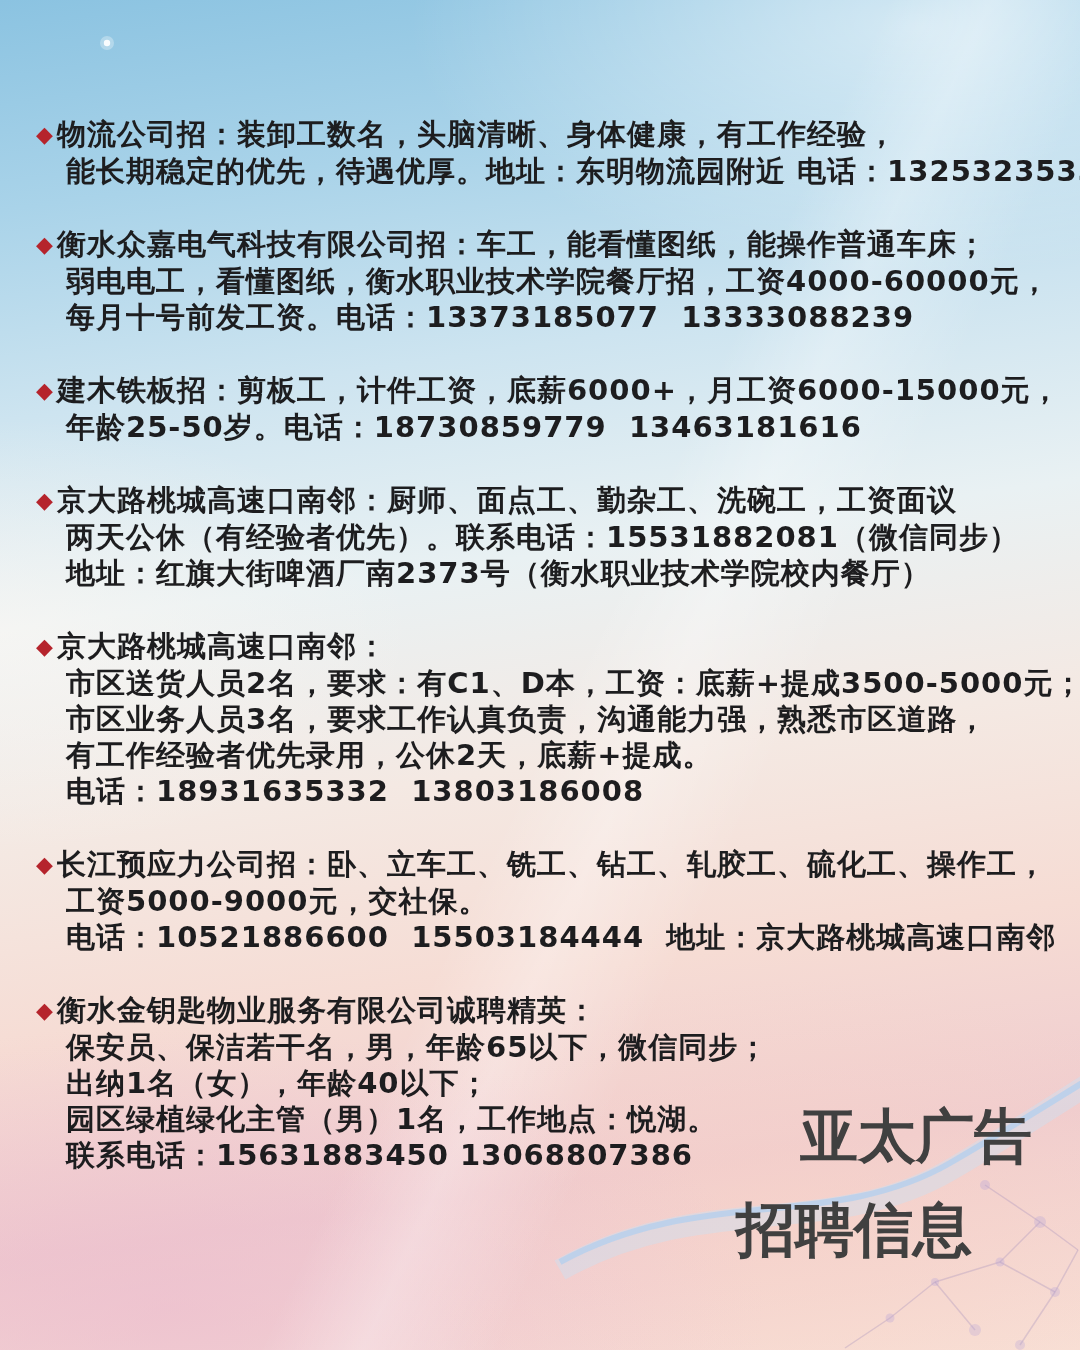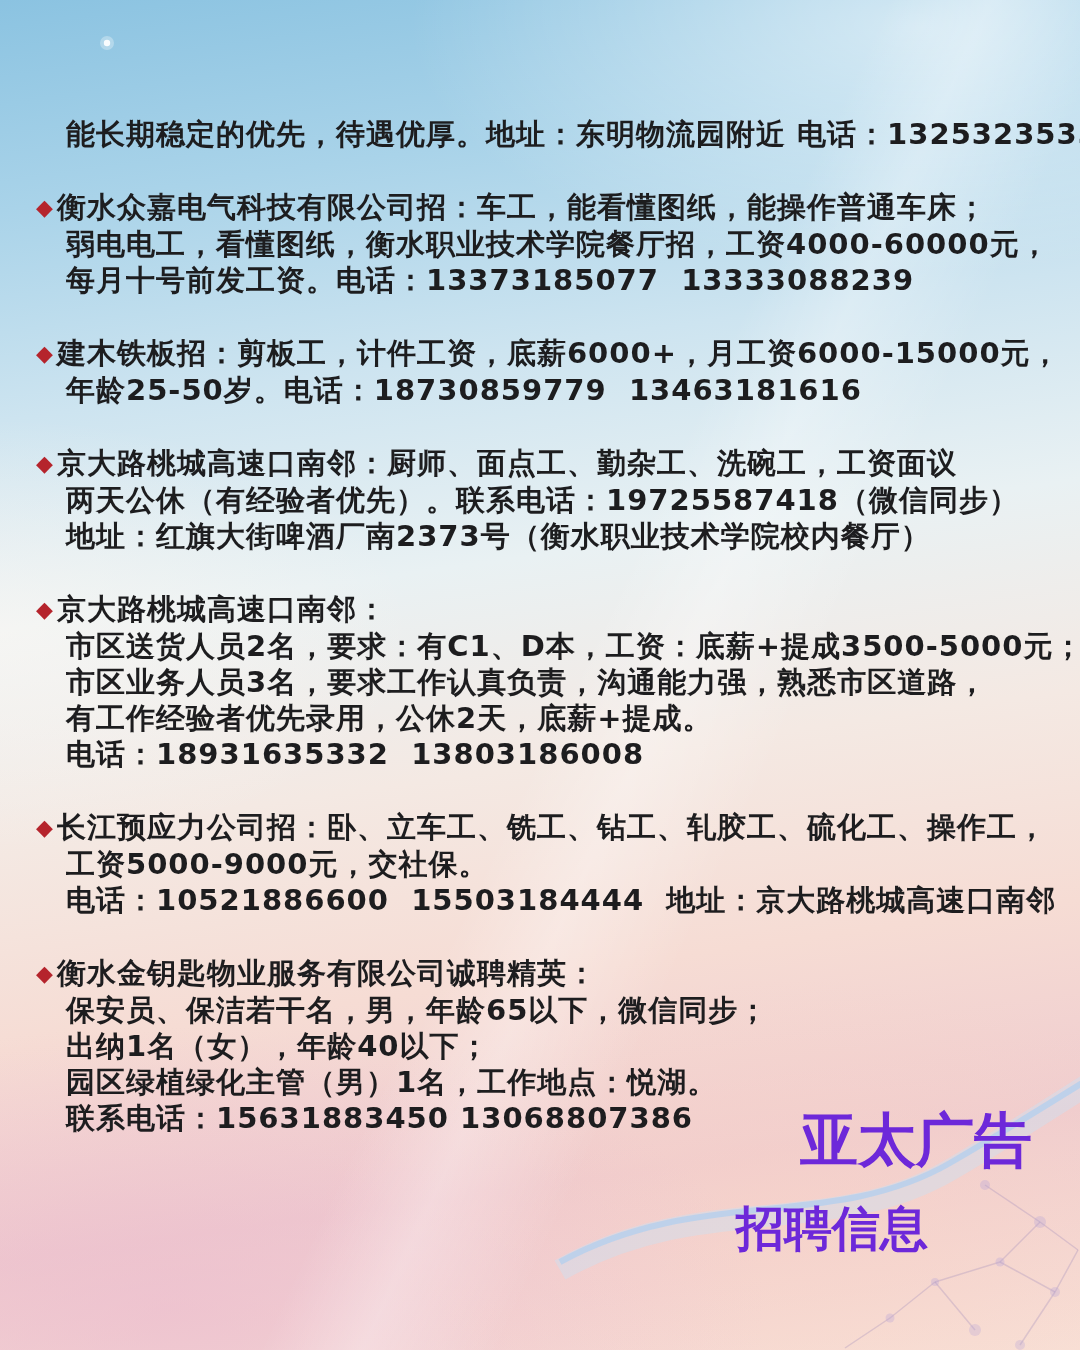--- a/index.html
+++ b/index.html
@@ -38,27 +38,27 @@
   }
   .line.cont { padding-left: 30px; }
   .bullet {
     color: #b5242c;
     font-size: 22px;
     margin-right: 3px;
     vertical-align: 2px;
   }
   .brand {
     position: absolute; z-index: 2;
-    color: #6d28d9;
-    font-family: Liberation Serif, serif;
+    color: #404040;
+    font-family: Liberation Mono, monospace;
     font-weight: bold;
     white-space: nowrap;
   }
   .brand.l1 { left: 800px; top: 1112px; font-size: 58px; line-height: 1; }
-  .brand.l2 { left: 736px; top: 1205px; font-size: 48px; line-height: 1; }
+  .brand.l2 { left: 736px; top: 1205px; font-size: 59px; line-height: 1; }
 </style>
 </head>
 <body>
 
 <div class="bg"></div>
 
 <svg class="decor" width="1080" height="1350" viewBox="0 0 1080 1350" xmlns="http://www.w3.org/2000/svg">
 
   <g>
     <circle cx="107" cy="43" r="7" fill="rgba(255,255,255,0.30)"></circle>
@@ -88,37 +88,38 @@
     <circle cx="935" cy="1282" r="4" fill="rgba(185,165,215,0.35)" stroke="none"></circle>
     <circle cx="975" cy="1330" r="6" fill="rgba(185,165,215,0.30)" stroke="none"></circle>
     <circle cx="890" cy="1318" r="4.5" fill="rgba(185,165,215,0.33)" stroke="none"></circle>
     <circle cx="1020" cy="1345" r="5" fill="rgba(185,165,215,0.30)" stroke="none"></circle>
   </g>
 </svg>
 
 <div class="content">
 
   <div class="listing">
+    <p class="line first"><span class="bullet">◆</span><span>物流公司招：装卸工数名，头脑清晰、身体健康，有工作经验，</span></p>
     <p class="line cont">能长期稳定的优先，待遇优厚。地址：东明物流园附近 电话：13253235333</p>
   </div>
 
   <div class="listing">
     <p class="line first"><span class="bullet">◆</span><span>衡水众嘉电气科技有限公司招：车工，能看懂图纸，能操作普通车床；</span></p>
     <p class="line cont">弱电电工，看懂图纸，衡水职业技术学院餐厅招，工资4000-60000元，</p>
     <p class="line cont">每月十号前发工资。电话：13373185077  13333088239</p>
   </div>
 
   <div class="listing">
     <p class="line first"><span class="bullet">◆</span><span>建木铁板招：剪板工，计件工资，底薪6000+，月工资6000-15000元，</span></p>
     <p class="line cont">年龄25-50岁。电话：18730859779  13463181616</p>
   </div>
 
   <div class="listing">
     <p class="line first"><span class="bullet">◆</span><span>京大路桃城高速口南邻：厨师、面点工、勤杂工、洗碗工，工资面议</span></p>
-    <p class="line cont">两天公休（有经验者优先）。联系电话：19725587418（微信同步）</p>
+    <p class="line cont">两天公休（有经验者优先）。联系电话：15531882081（微信同步）</p>
     <p class="line cont">地址：红旗大街啤酒厂南2373号（衡水职业技术学院校内餐厅）</p>
   </div>
 
 
   <div class="listing">
     <p class="line first"><span class="bullet">◆</span><span>京大路桃城高速口南邻：</span></p>
     <p class="line cont">市区送货人员2名，要求：有C1、D本，工资：底薪+提成3500-5000元；</p>
     <p class="line cont">市区业务人员3名，要求工作认真负责，沟通能力强，熟悉市区道路，</p>
     <p class="line cont">有工作经验者优先录用，公休2天，底薪+提成。</p>
     <p class="line cont">电话：18931635332  13803186008</p>

